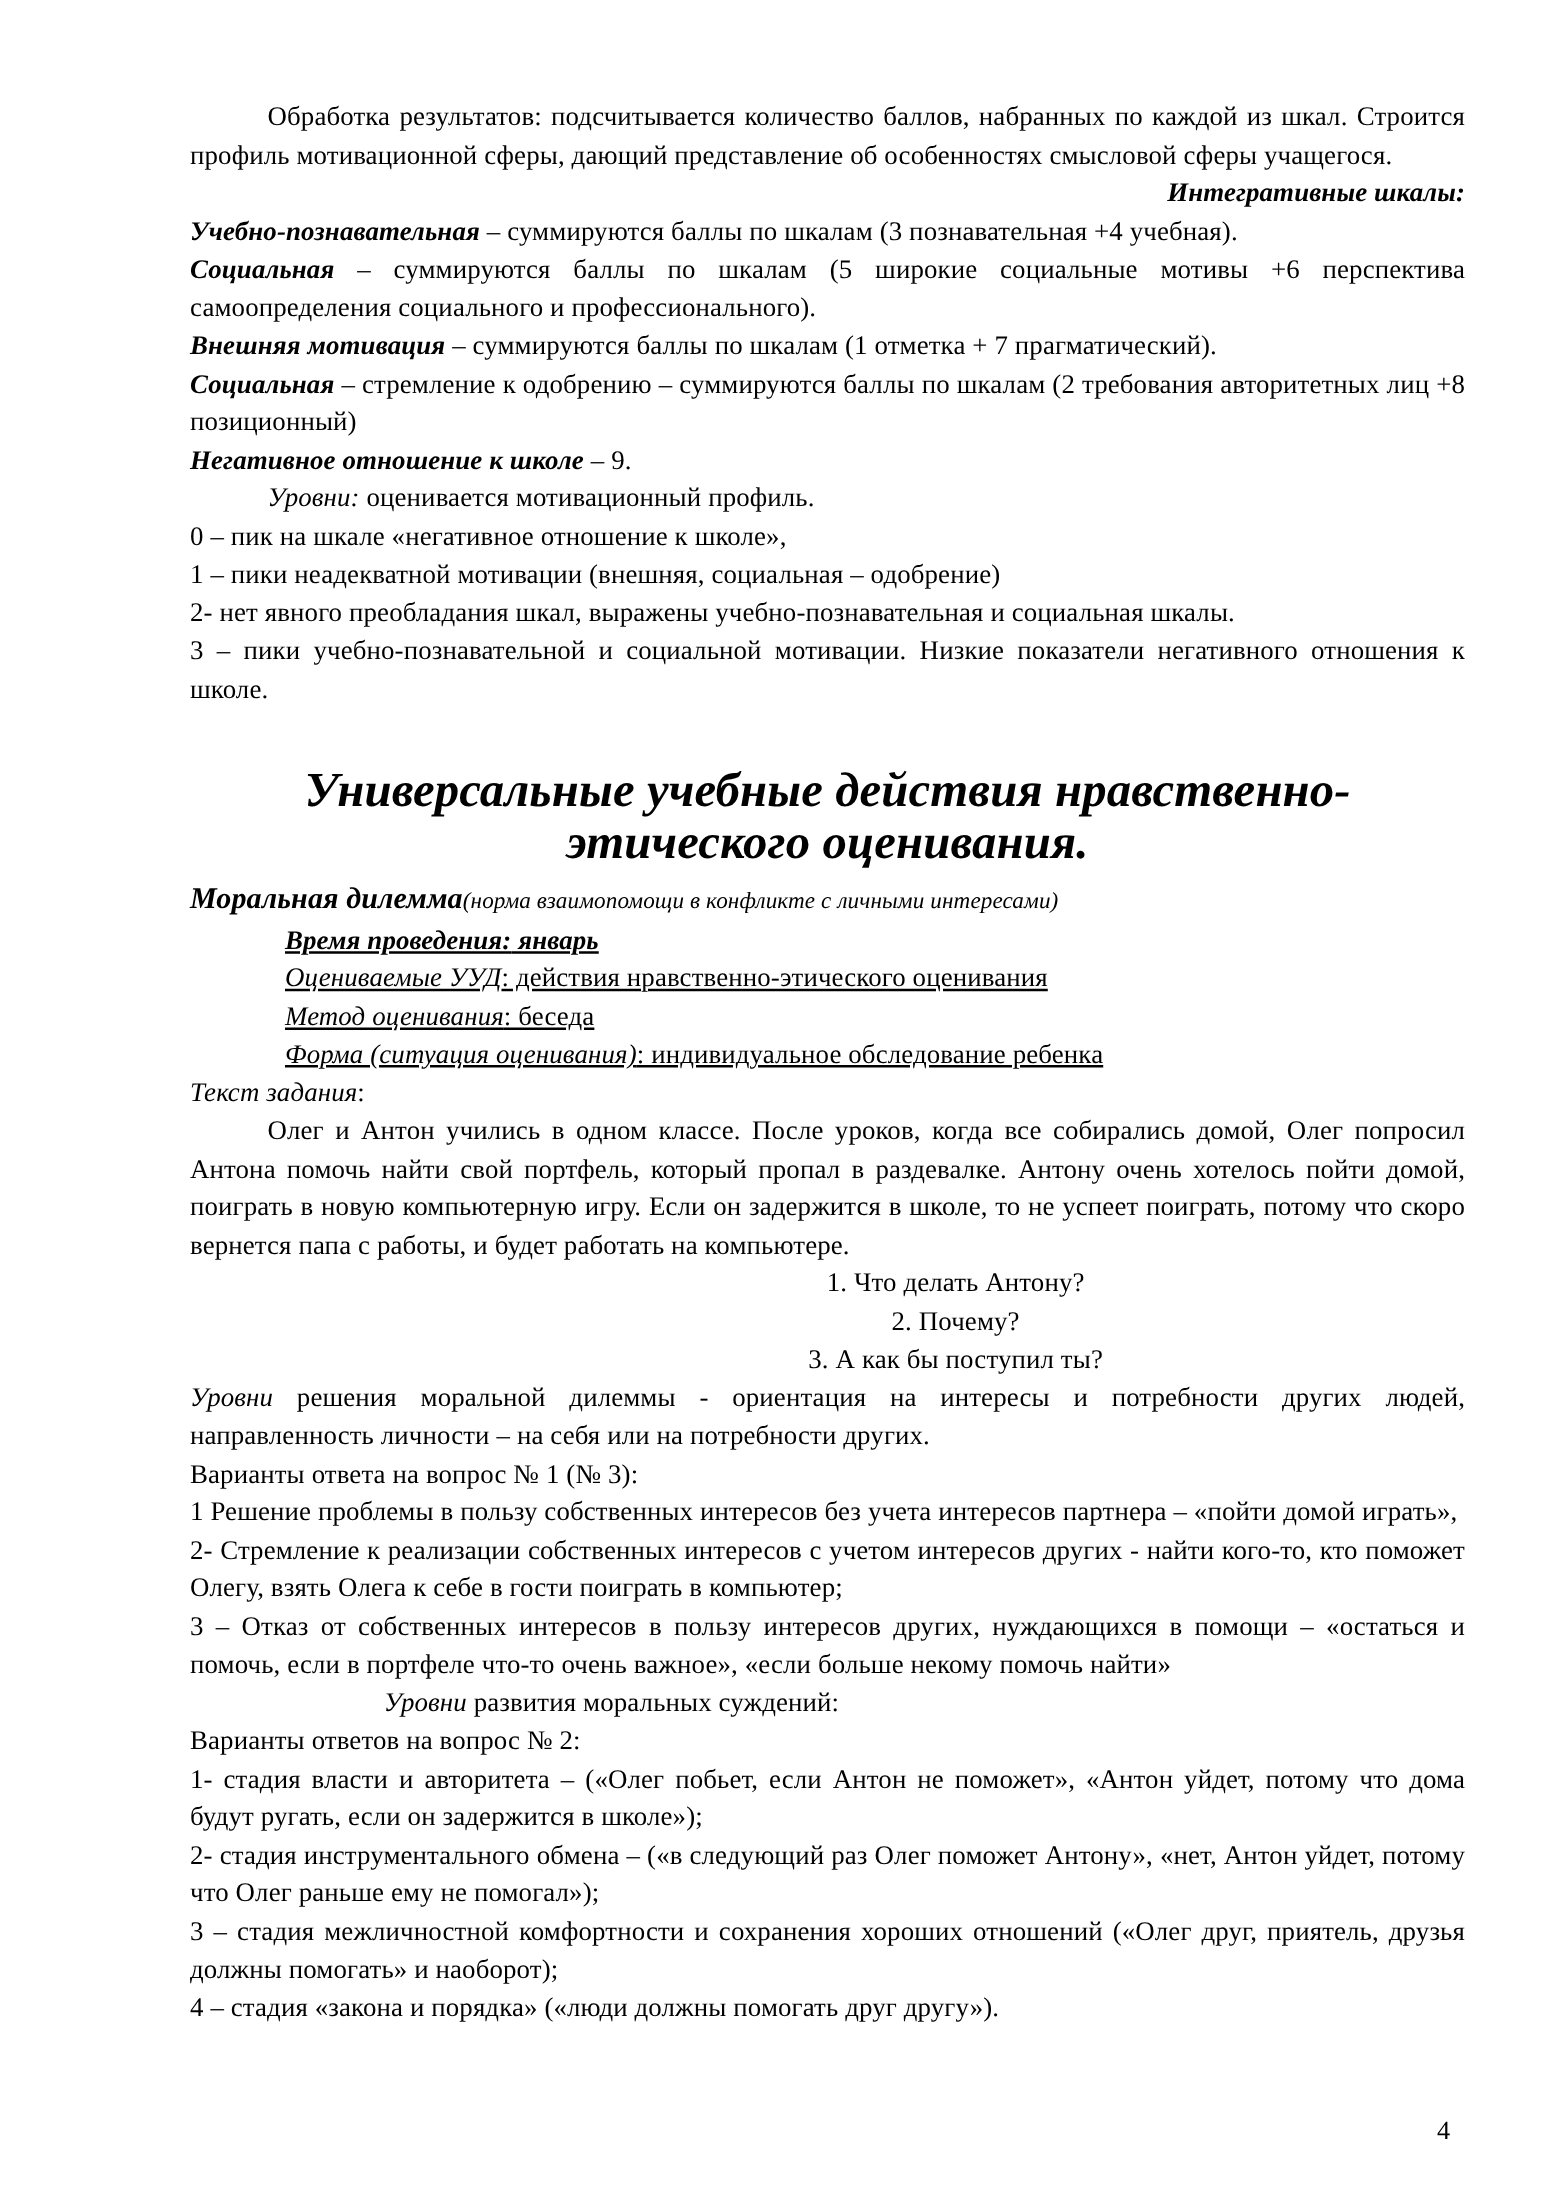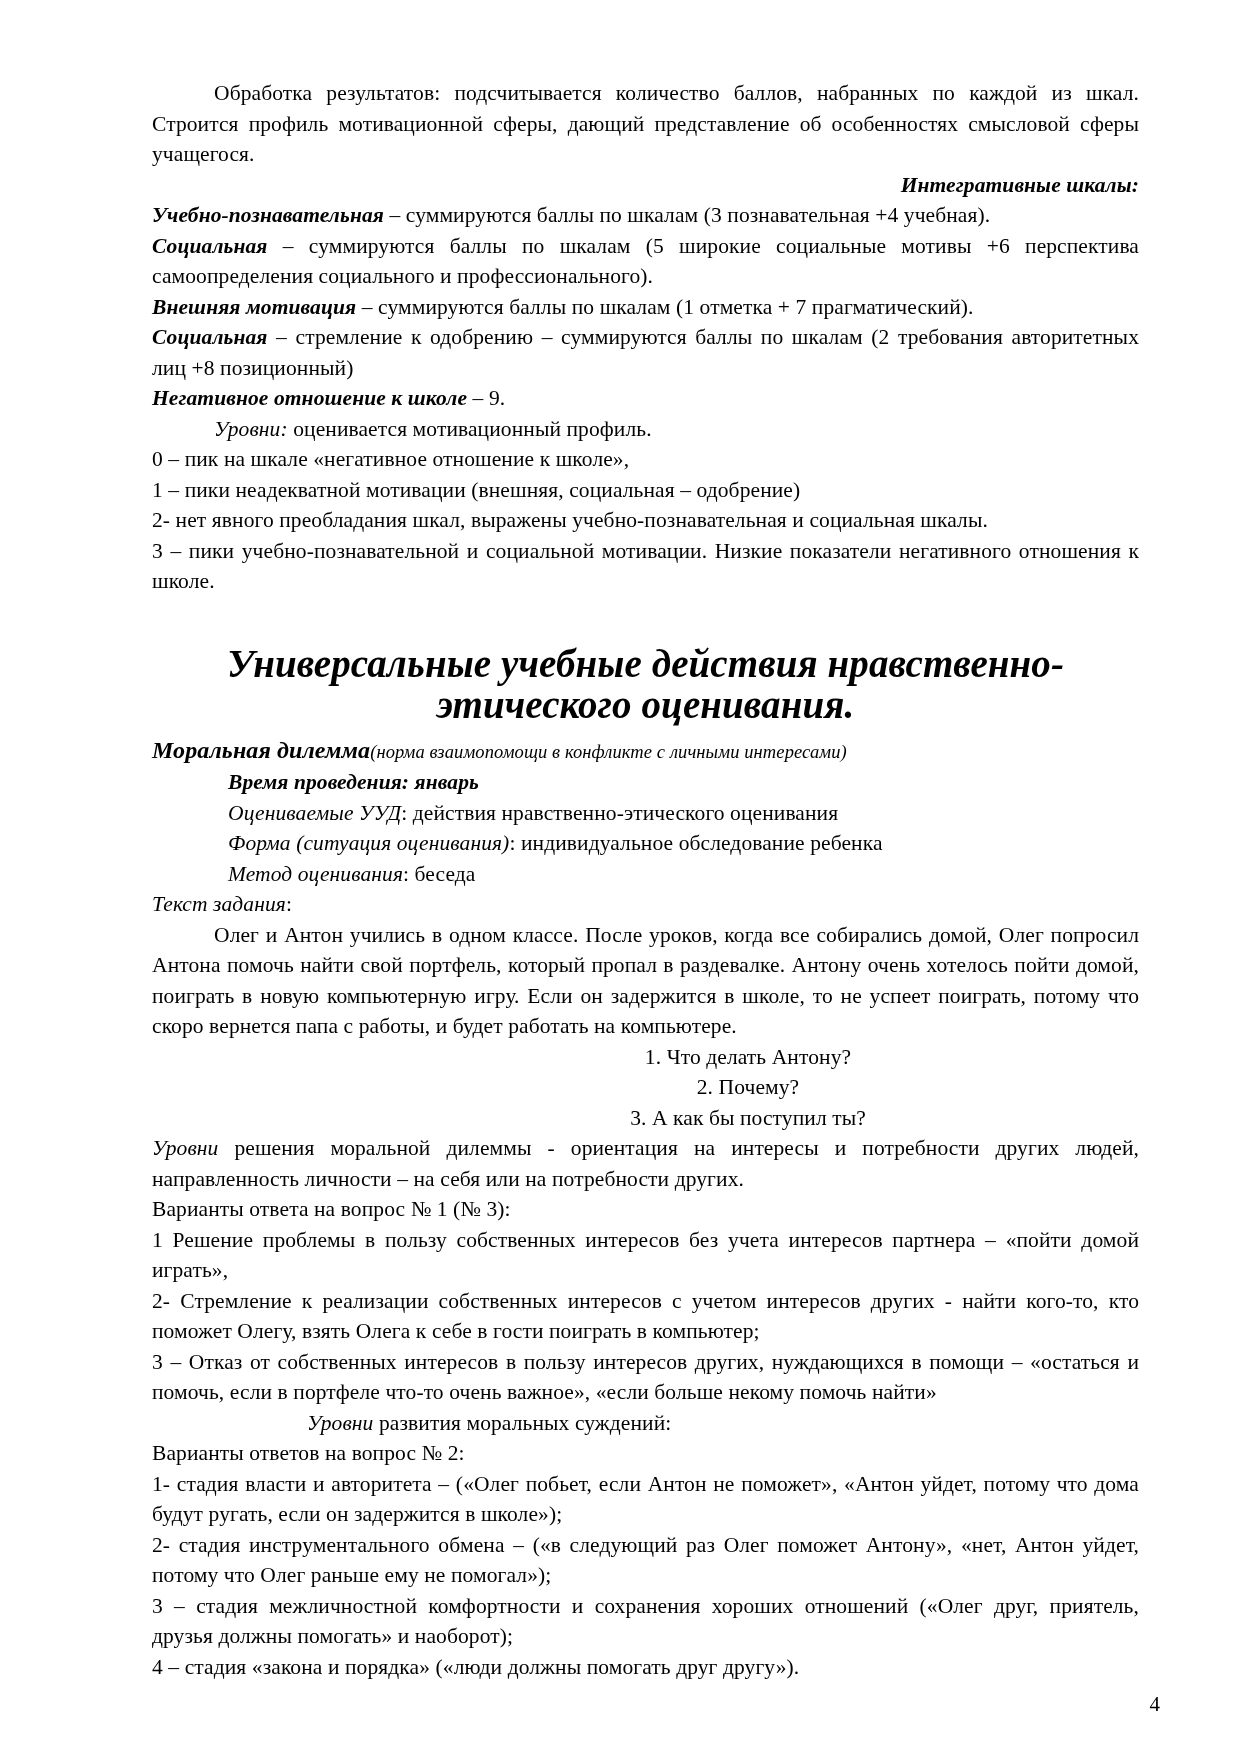--- a/index.html
+++ b/index.html
@@ -6,21 +6,21 @@
   body {
     width:1240px; height:1754px;
     font-family:"Liberation Serif","DejaVu Serif",serif;
     color:#000000;
     -webkit-font-smoothing:none;
   }
   .page {
     position:relative;
     width:1240px; height:1754px;
     box-sizing:border-box;
-    padding:78px 101px 0 152px;
+    padding:78px 68px 0 152px;
   }
   p, div.line {
     margin:0;
     font-size:21.5px;
     line-height:30.5px;
     text-align:justify;
     text-justify:inter-word;
     letter-spacing:0.1px;
   }
   .just { text-align:justify; }
@@ -34,21 +34,21 @@
     font-weight:bold;
     font-style:italic;
     font-size:39px;
     line-height:41px;
     text-align:center;
     margin:4px;
   }
   .spacer-lg { height:42px; }
   .spacer-sm { height:6px; }
 
-  .block-indent { padding-left:76px; }
+  .block-indent { padding-left:76px;text-decoration:underline; }
   .qlist { padding-left:205px; }
   .qlist .line { text-align:center; }
 
   .center-ish { padding-left:155px; }
 
   .pagenum {
     position:absolute;
     right:80px;
     bottom:38px;
     font-size:21px;
@@ -85,22 +85,22 @@
 
   <p class="heading">Универсальные учебные действия нравственно-этического оценивания.</p>
 
   <div class="spacer-sm"></div>
 
   <p class="left"><span class="bi" style="font-size:24px;">Моральная дилемма</span><span class="small-i">(норма взаимопомощи в конфликте с личными интересами)</span></p>
 
   <div class="block-indent">
     <p class="left"><span class="bi">Время проведения:</span><span class="bi">  январь</span></p>
     <p class="left"><span class="i">Оцениваемые УУД</span><span>: действия нравственно-этического оценивания</span></p>
+    <p class="left"><span class="i">Метод оценивания</span><span>: беседа</span></p>
     <p class="left"><span class="i">Форма (ситуация оценивания)</span><span>: индивидуальное обследование ребенка</span></p>
-    <p class="left"><span class="i">Метод оценивания</span><span>: беседа</span></p>
   </div>
 
   <p class="left"><span class="i">Текст задания</span><span>:</span></p>
 
   <p class="indent just">Олег и Антон учились в одном классе. После уроков, когда все собирались домой, Олег попросил Антона помочь найти свой портфель, который пропал в раздевалке. Антону очень хотелось пойти домой, поиграть в новую компьютерную игру. Если  он задержится в школе, то не успеет поиграть, потому что скоро вернется папа с работы, и будет работать на компьютере.</p>
 
   <div class="qlist">
     <p class="line left">1. Что делать Антону?</p>
     <p class="line left">2. Почему?</p>
     <p class="line left">3. А как бы поступил ты?</p>

